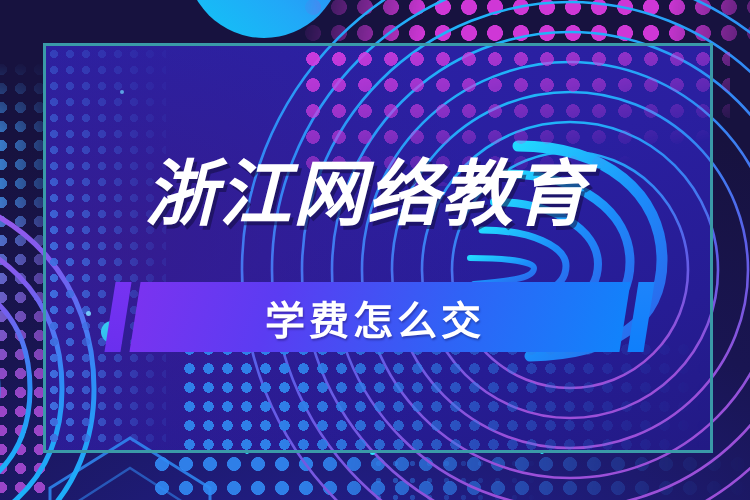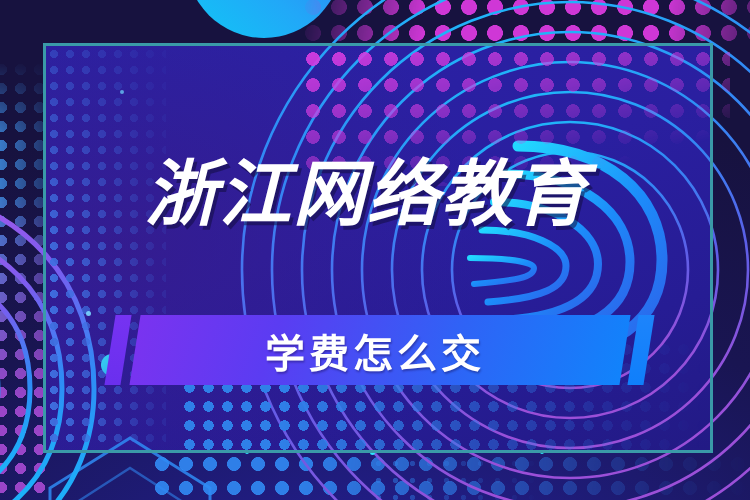--- a/index.html
+++ b/index.html
@@ -149,21 +149,21 @@
     line-height:1;
     font-weight:bold;
     font-style:italic;
     color:#ffffff;
     letter-spacing:2px;
     text-shadow:3px 4px 0 rgba(18,12,66,.55);
     white-space:nowrap;
   }
 
   
-  .sub-wrap{position:absolute;left:0;top:283px;width:750px;height:72px;z-index:9;margin-top:33px;}
+  .sub-wrap{position:absolute;left:0;top:283px;width:750px;height:72px;z-index:9;}
   .sub-accent-l{
     position:absolute;left:110px;top:-1px;width:16px;height:70px;
     background:linear-gradient(180deg,#7633f2,#6a2fee);
     transform:skewX(-9deg);
   }
   .sub-bar{
     position:absolute;left:135px;top:-1px;width:490px;height:70px;
     background:linear-gradient(100deg,#7a33f0 0%,#5b3cf2 28%,#2f63f6 65%,#1183fb 100%);
     transform:skewX(-9deg);
   }

